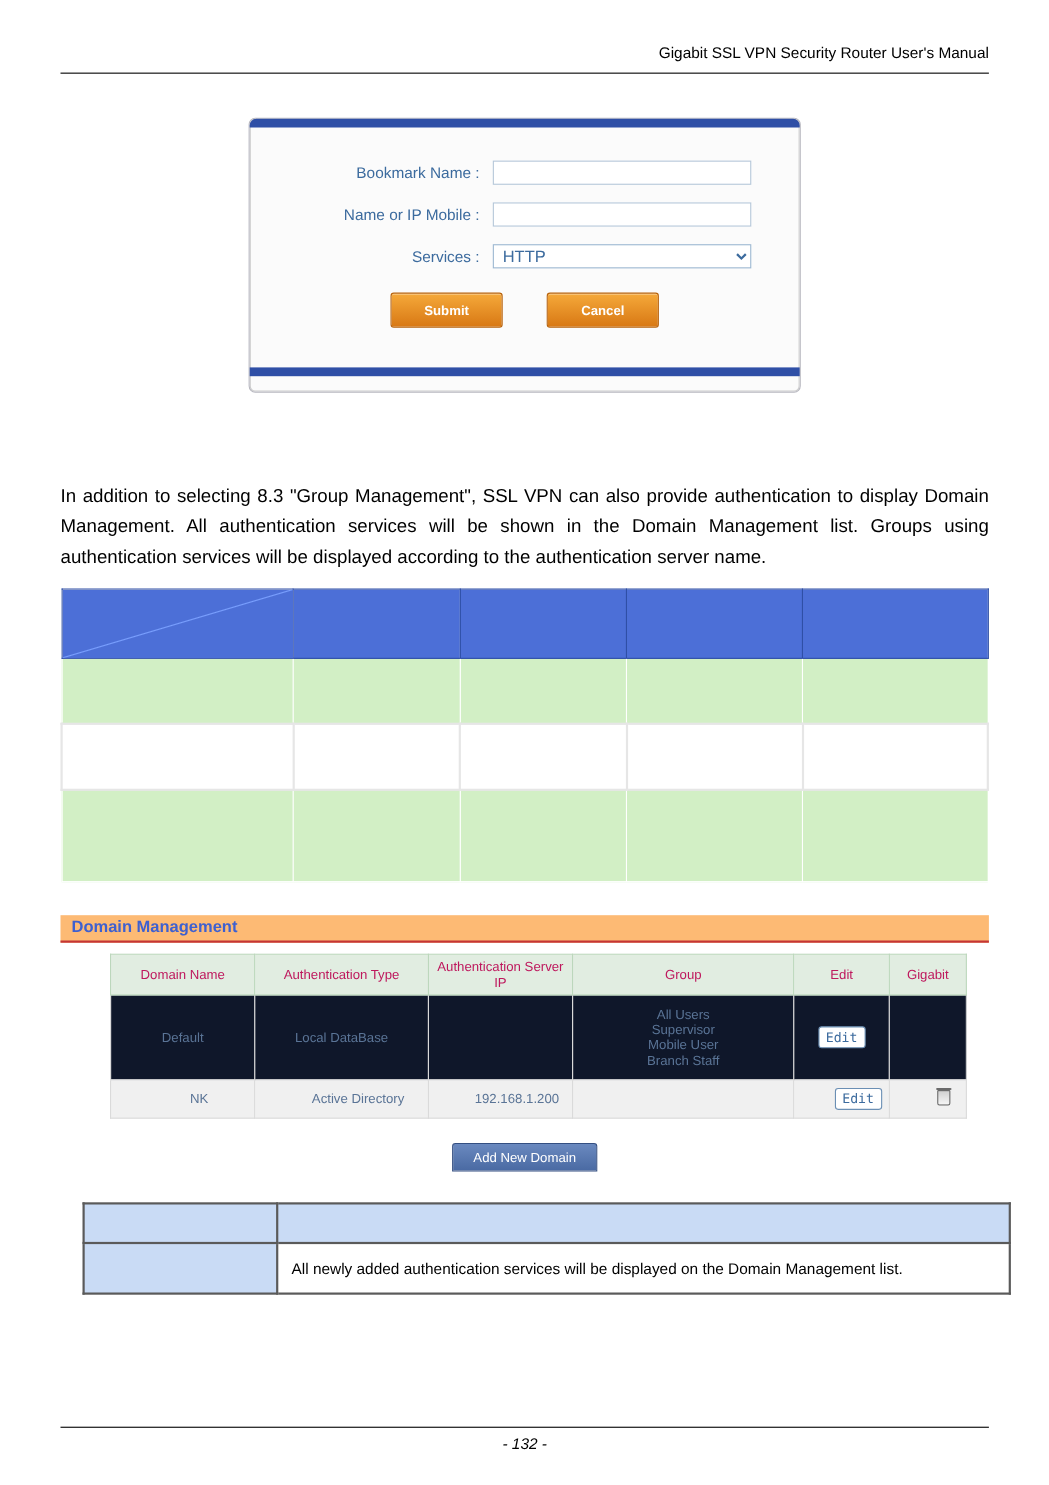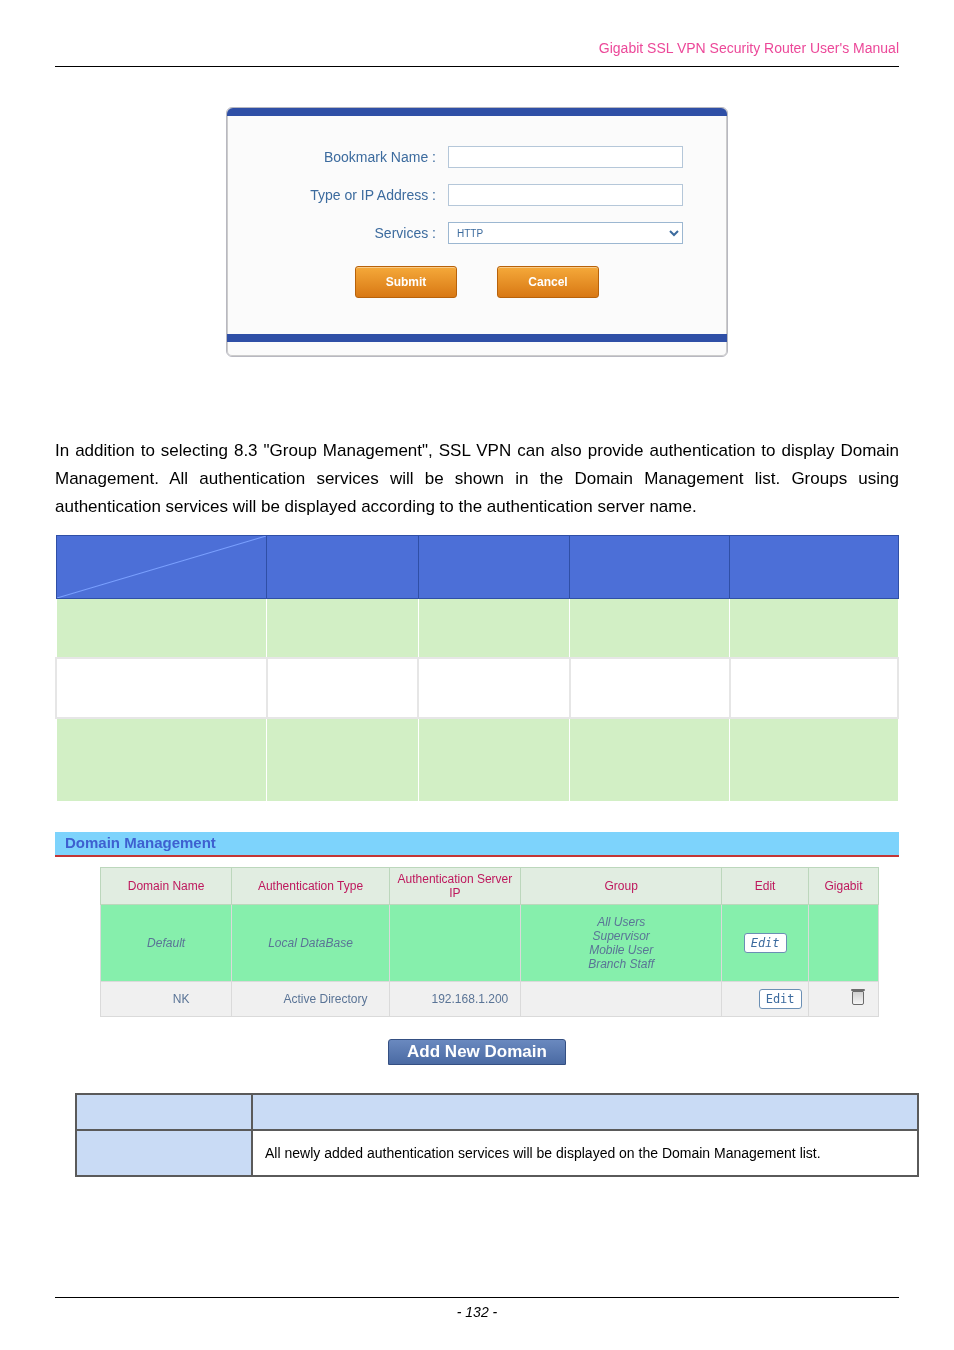--- a/index.html
+++ b/index.html
@@ -13,21 +13,21 @@
     width: 954px;
     min-height: 1350px;
     margin: 0 auto;
     padding: 40px 55px 30px 55px;
     box-sizing: border-box;
     position: relative;
   }
   .header-text {
     text-align: right;
     font-size: 14px;
-    color: #ec4899;
+    color: #000000;
     padding-bottom: 8px;
     margin-bottom: 2px;
   }
   .header-rule {
     border: 0;
     border-top: 1.5px solid #000;
     margin: 0 0 40px 0;
   }
   .form-panel {
     width: 500px;
@@ -64,21 +64,21 @@
     border: 1px solid #b5c7d9;
     box-sizing: border-box;
     font-size: 13px;
     padding: 1px 4px;
   }
   .form-select {
     width: 235px;
     height: 22px;
     border: 1px solid #9cb7d1;
     box-sizing: border-box;
-    font-size: 10px;
+    font-size: 15px;
     color: #3c6b9e;
     padding-left: 4px;
     background: #fff;
   }
   .btn-row {
     display: flex;
     justify-content: center;
     gap: 40px;
     margin-top: 22px;
   }
@@ -133,21 +133,21 @@
     top: 0; left: 0;
     width: 100%; height: 100%;
     background: linear-gradient(to bottom right, transparent calc(50% - 1px), #7aa0ff, transparent calc(50% + 1px));
   }
   .section-title {
     color: #3e60d0;
     font-weight: bold;
     font-size: 15px;
     border-bottom: 2px solid #c43535;
     padding: 2px 0 4px 10px;
-    background: #7dd3fc;
+    background: #fdba74;
     margin-bottom: 10px;
   }
   .domain-table-wrap {
     padding: 0 20px 0 45px;
     margin-bottom: 22px;
   }
   .domain-table {
     width: 100%;
     border-collapse: collapse;
     font-size: 12px;
@@ -161,21 +161,21 @@
     color: #be185d;
     text-align: center;
   }
   .domain-table td {
     border: 1px solid #dadada;
     background: #f4f4f4;
     text-align: center;
     vertical-align: middle;
     padding: 4px 2px;
   }
-  .domain-table tr:nth-child(2) td { background: #86efac; padding: 10px 2px; font-style: italic; }
+  .domain-table tr:nth-child(2) td { background: #0f172a; padding: 10px 2px; }
   .domain-table tr:nth-child(3) td { background: #f0f0f0; height: 26px; padding-left: 32px; }
   .edit-btn {
     display: inline-block;
     font-family: monospace;
     font-size: 12px;
     color: #3c6b9e;
     border: 1px solid #6b8fb4;
     background: #fff;
     padding: 2px 6px;
     border-radius: 3px;
@@ -199,25 +199,24 @@
   .add-domain-bar {
     text-align: center;
     margin-bottom: 28px;
   }
   .add-domain-btn {
     display: inline-block;
     height: 24px;
     line-height: 24px;
     padding: 0 18px;
     color: #fff;
-    font-size: 17px;
+    font-size: 12px;
     background: linear-gradient(#6a89bf, #4a6aa3);
     border: 1px solid #344f82;
     border-radius: 3px 3px 0 0;
-    font-weight: bold;
   }
   .explain-table {
     width: 100%;
     border-collapse: collapse;
     table-layout: fixed;
     margin-left: 20px;
   }
   .explain-table td, .explain-table th {
     border: 2px solid #5a5a5a;
     padding: 10px 12px;
@@ -254,21 +253,21 @@
 <hr class="header-rule">
 
 <div class="form-panel">
   <div class="form-panel-topbar"></div>
   <div class="form-panel-inner">
     <div class="form-row">
       <div class="form-label">Bookmark Name :</div>
       <input type="text" class="form-input" style="">
     </div>
     <div class="form-row">
-      <div class="form-label">Type or IP Address :</div>
+      <div class="form-label">Name or IP Mobile :</div>
       <input type="text" class="form-input" style="">
     </div>
     <div class="form-row">
       <div class="form-label">Services :</div>
       <select class="form-select">
         <option>HTTP</option>
       </select>
     </div>
     <div class="btn-row">
       <span class="btn">Submit</span>

